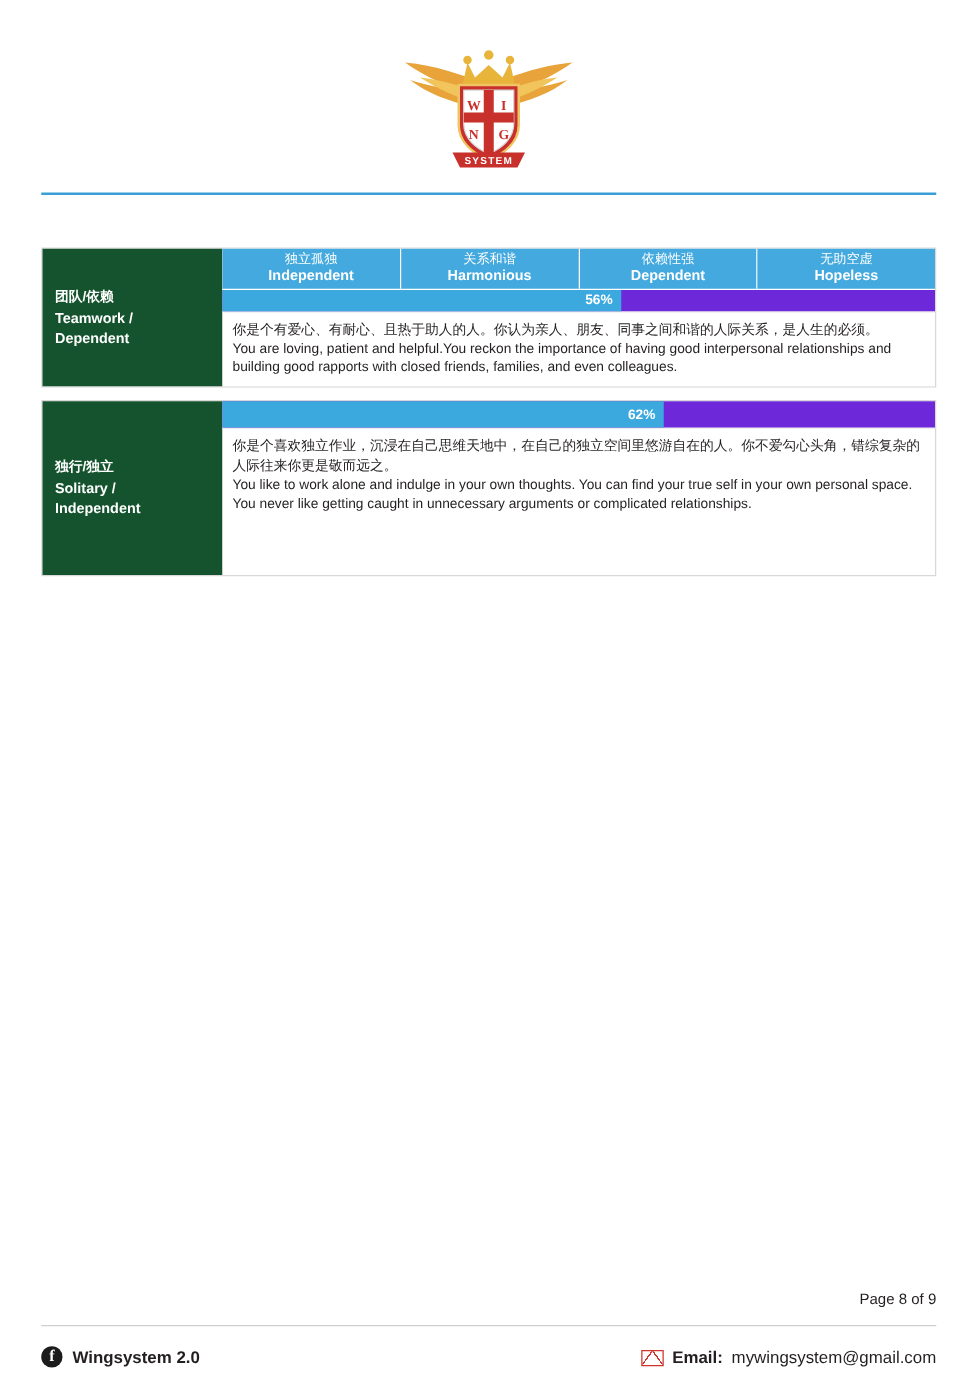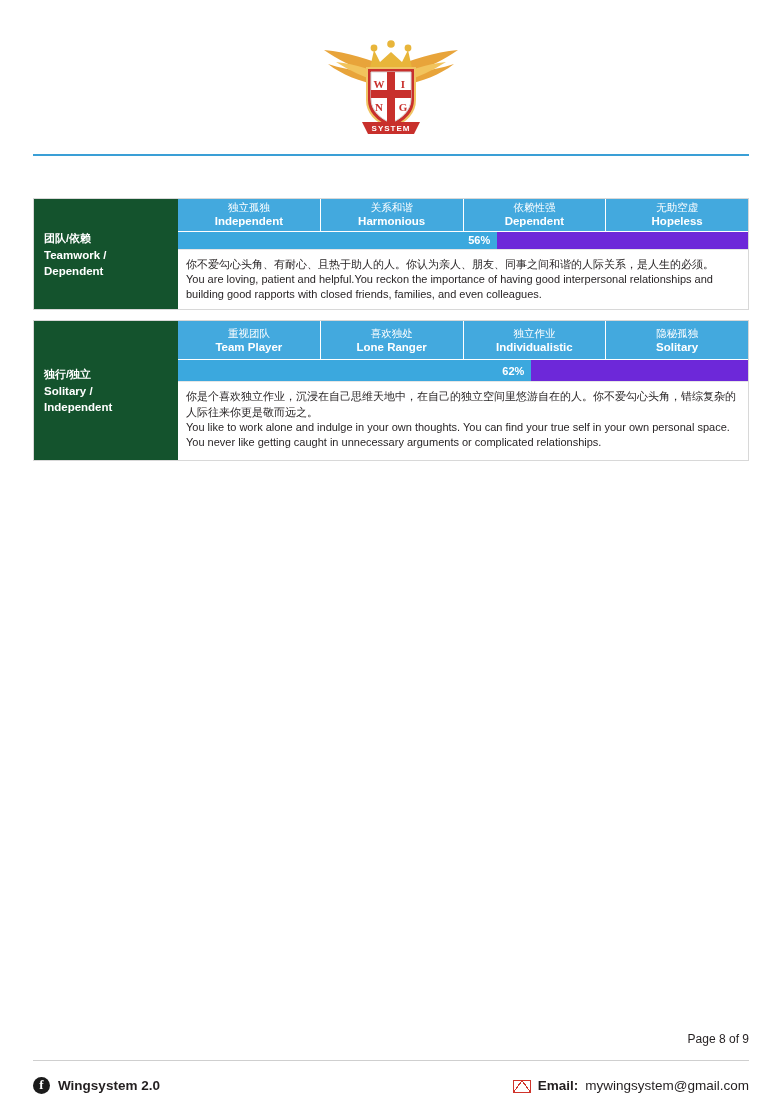--- a/index.html
+++ b/index.html
@@ -300,51 +300,33 @@
           <span class="cn">无助空虚</span>
           <span class="en">Hopeless</span>
         </div>
       </div>
       <div class="bar-row">
         <div class="bar-fill" id="bar-1" style="width: 56%;">
           <span>56%</span>
         </div>
       </div>
       <div class="desc">
-        <div class="cn">你不爱勾心头角、有耐心、且热于助人的人。你认为亲人、朋友、同事之间和谐的人际关系，是人生的必须。</div>
+        <div class="cn">你是个有爱心、有耐心、且热于助人的人。你认为亲人、朋友、同事之间和谐的人际关系，是人生的必须。</div>
         <div class="en">You are loving, patient and helpful.You reckon the importance of having good interpersonal relationships and building good rapports with closed friends, families, and even colleagues.</div>
       </div>
     </div>
   </div>
 
   <div class="block block-2">
     <div class="block-left">
       <div class="cn">独行/独立</div>
       <div class="en">Solitary /</div>
       <div class="en">Independent</div>
     </div>
     <div class="block-right">
-      <div class="scale-row">
-        <div class="scale-cell">
-          <span class="cn">重视团队</span>
-          <span class="en">Team Player</span>
-        </div>
-        <div class="scale-cell">
-          <span class="cn">喜欢独处</span>
-          <span class="en">Lone Ranger</span>
-        </div>
-        <div class="scale-cell">
-          <span class="cn">独立作业</span>
-          <span class="en">Individualistic</span>
-        </div>
-        <div class="scale-cell">
-          <span class="cn">隐秘孤独</span>
-          <span class="en">Solitary</span>
-        </div>
-      </div>
       <div class="bar-row">
         <div class="bar-fill" id="bar-2" style="width: 62%;">
           <span>62%</span>
         </div>
       </div>
       <div class="desc">
         <div class="cn">你是个喜欢独立作业，沉浸在自己思维天地中，在自己的独立空间里悠游自在的人。你不爱勾心头角，错综复杂的人际往来你更是敬而远之。</div>
         <div class="en">You like to work alone and indulge in your own thoughts. You can find your true self in your own personal space. You never like getting caught in unnecessary arguments or complicated relationships.</div>
       </div>
     </div>

